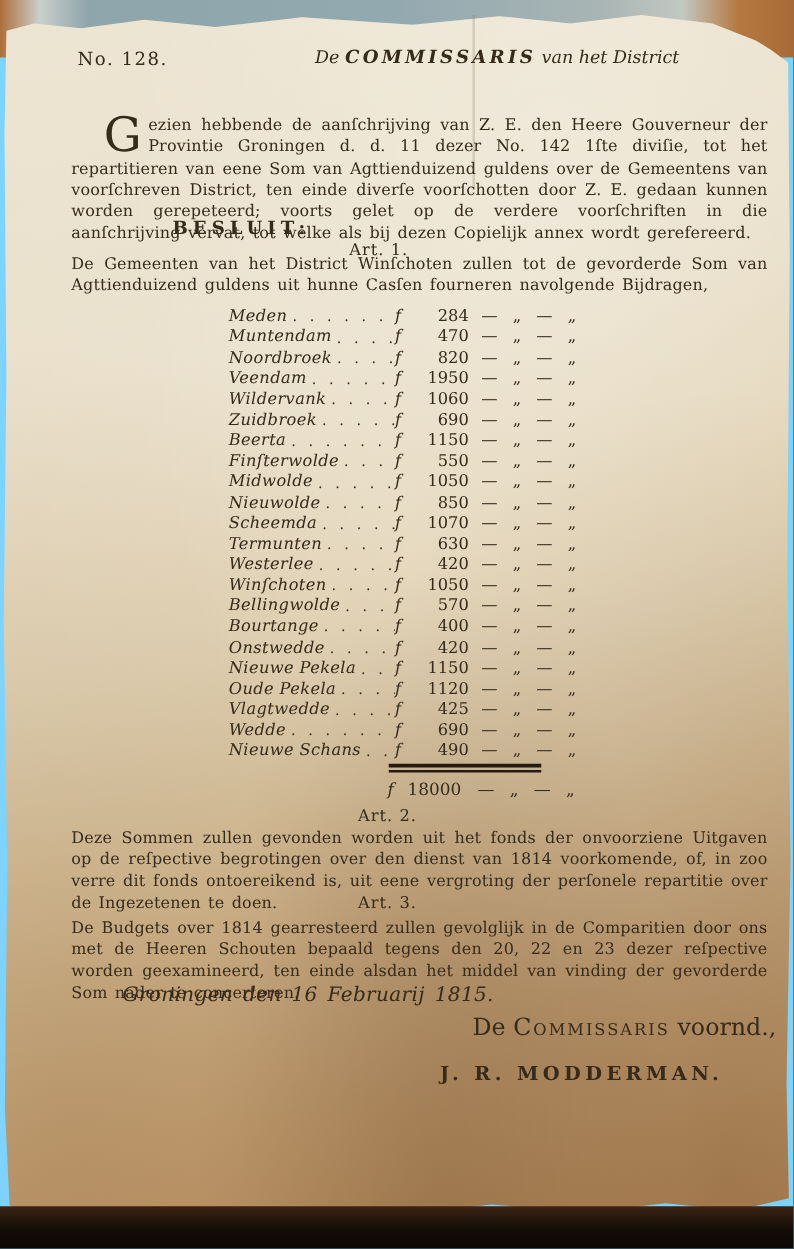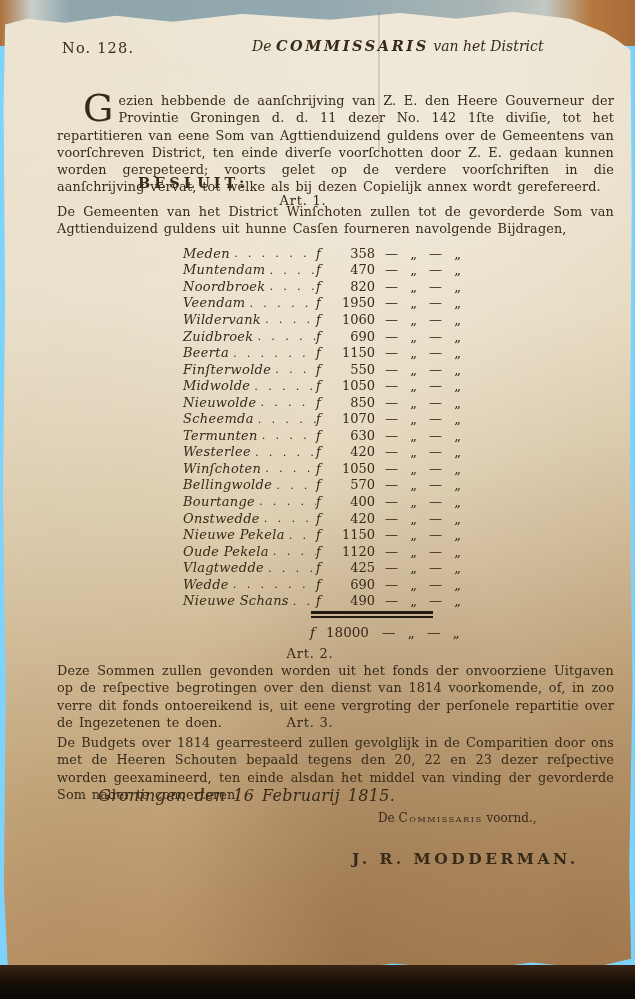--- a/index.html
+++ b/index.html
@@ -62,21 +62,21 @@
   .fl{font-style:italic;width:15px;flex:none;}
   .amt{width:44px;flex:none;text-align:right;}
   .suffix{width:88px;flex:none;padding-left:10px;word-spacing:8px;white-space:nowrap;}
   .sumrule{left:311px;top:611px;width:122px;}
   .sumrule .thick{height:3.2px;background:#241a10;}
   .sumrule .thin{height:1.4px;background:#241a10;margin-top:2px;}
   .total{left:310px;top:624px;display:flex;align-items:baseline;font-size:13.5px;}
   .total .fl{width:16px;}
   .total .amt{width:46px;text-align:left;}
   .dateline{left:98px;top:786px;font-style:italic;font-size:16px;word-spacing:2.5px;letter-spacing:0.3px;}
-  .sig-role{left:378px;top:811px;font-size:12px;}
+  .sig-role{left:378px;top:811px;font-size:19px;}
   .sig-role .sc{font-variant:small-caps;letter-spacing:1.6px;}
   .sig-name{left:352px;top:837px;font-size:15.5px;font-weight:bold;letter-spacing:3.5px;margin-top:12px;}
 </style>
 </head>
 <body>
 
 <div class="scene">
   <div class="bg-top"></div>
   <div class="paper"></div>
   <div class="fold"></div>
@@ -98,21 +98,21 @@
     <div class="abs besluit">BESLUIT:</div>
 
     <div class="abs artlabel art1-label">Art. 1.</div>
     <div class="abs para p-art1">De Gemeenten van het District Winſchoten zullen tot de gevorderde Som van Agttienduizend guldens uit hunne Casſen fourneren navolgende Bijdragen,</div>
 
     <div class="abs table">
       <div class="trow">
           <span class="town">Meden</span>
           <span class="leader">. . . . . . . . . . . . . . . .</span>
           <span class="fl">f</span>
-          <span class="amt">358</span>
+          <span class="amt">284</span>
           <span class="suffix">— „ — „</span>
         </div>
       <div class="trow">
           <span class="town">Muntendam</span>
           <span class="leader">. . . . . . . . . . . . . . . .</span>
           <span class="fl">f</span>
           <span class="amt">470</span>
           <span class="suffix">— „ — „</span>
         </div>
       <div class="trow">

